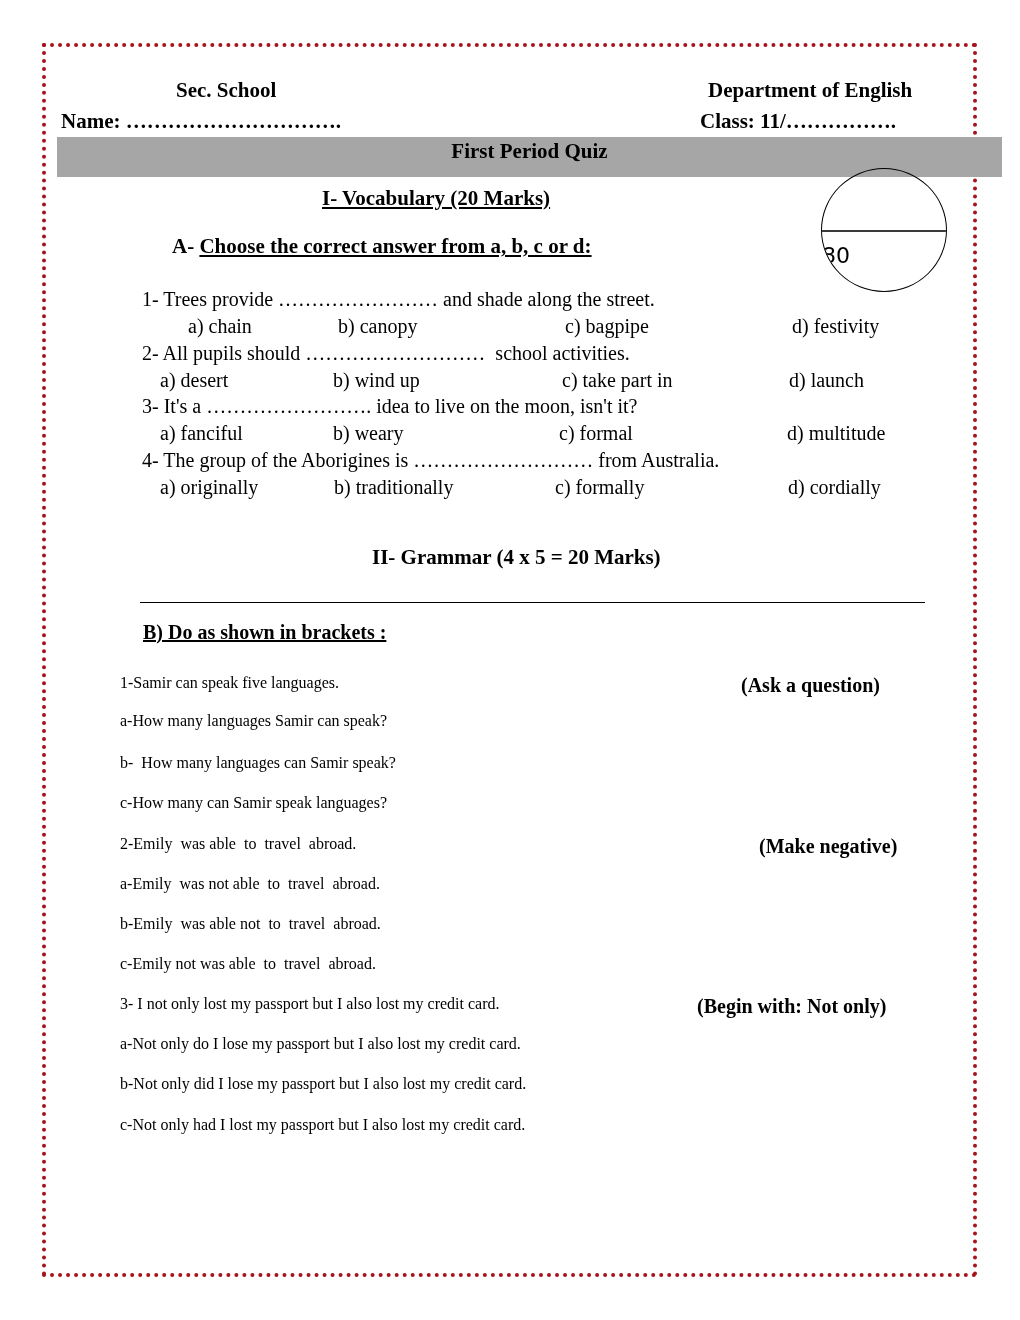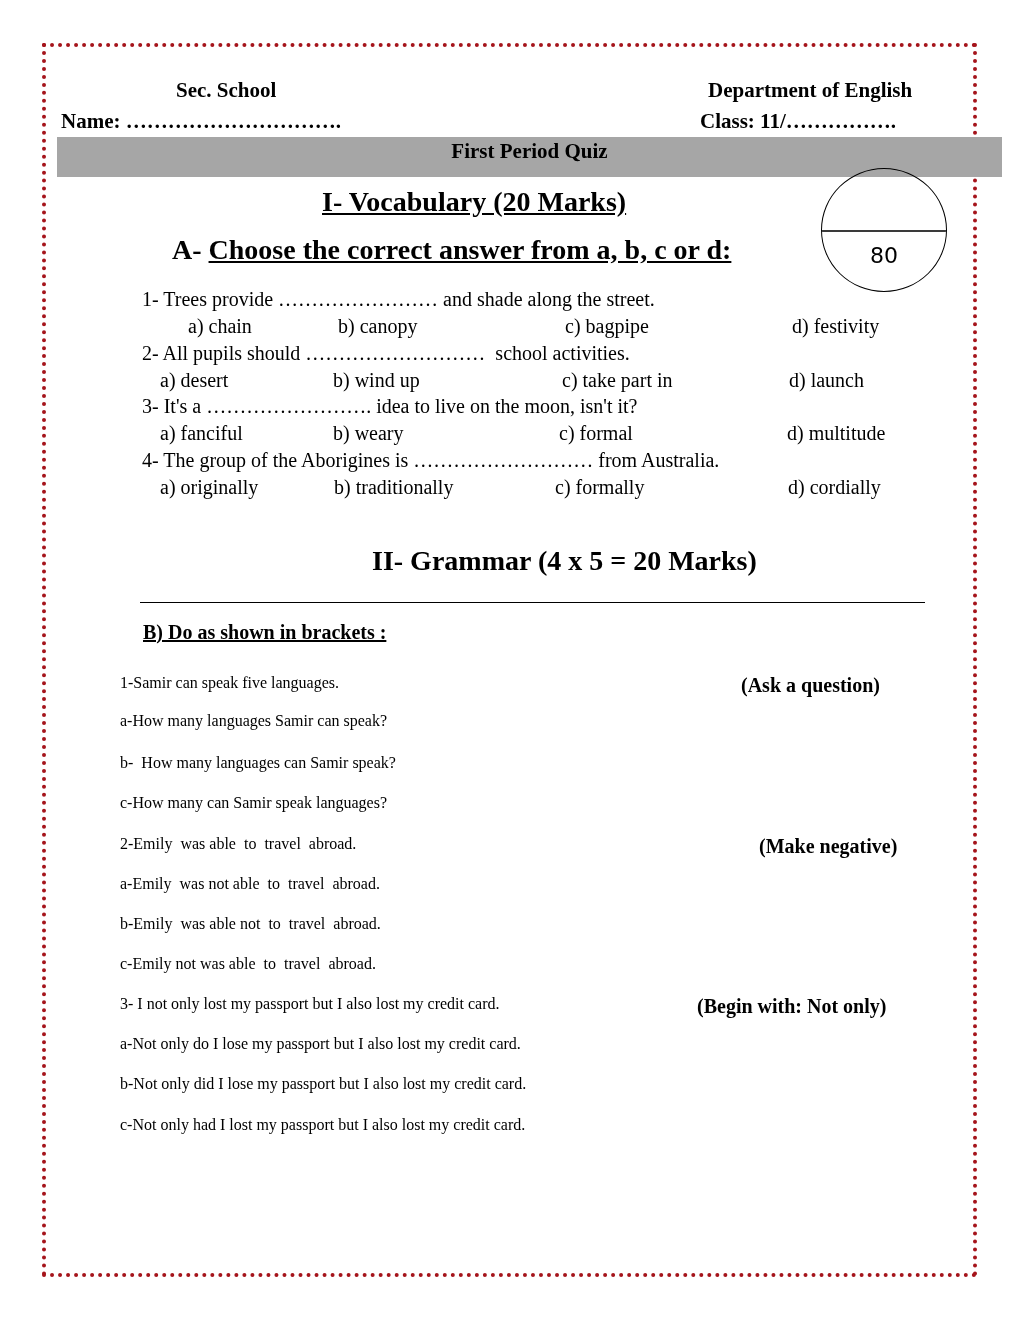--- a/index.html
+++ b/index.html
@@ -6,31 +6,31 @@
   body { width:1020px; height:1320px; position:relative; overflow:hidden;
          font-family:"Liberation Serif","DejaVu Serif",serif; color:#000; }
   .abs { position:absolute; white-space:pre; }
   .border { position:absolute; left:42px; top:43px; width:935px; height:1234px;
             border:4px dotted #a5141b; box-sizing:border-box; }
   .banner { position:absolute; left:57px; top:137px; width:945px; height:40px;
             background:#a6a6a6; }
   .banner-title { position:absolute; left:0; right:0; top:2px; text-align:center;
                   font-weight:bold; font-size:21px; padding-left:0; }
   .hdr { font-weight:bold; font-size:21px; }
-  .sec { font-weight:bold; font-size:28px; }
+  .sec { font-weight:bold; font-size:21px; }
   .u { text-decoration:underline; }
   .q { font-size:20px; }
   .opt { position:absolute; font-size:20px; white-space:pre; }
   .instr { font-weight:bold; font-size:20px; }
   .score { position:absolute; left:821px; top:168px; width:126px; height:124px;
            border:1.5px solid #000; border-radius:50%; box-sizing:border-box; overflow:hidden; }
   .score-line { position:absolute; left:0; right:0; top:61px; height:2px; background:#3a3a3a; }
   .score-top { position:absolute; left:0; right:0; top:14px; height:40px; text-align:center;
                font-family:"DejaVu Sans", sans-serif; font-size:22px; }
-  .score-total { position:absolute; left:0; right:0; top:74px; text-align:center;
+  .score-total { position:absolute; left:0; right:0; top:74px; 
                  font-family:"DejaVu Sans", sans-serif; font-size:22px; }
   .rule { position:absolute; left:140px; top:602px; width:785px; height:1px; background:#000; }
   .line-item { font-size:16px; }
 </style>
 </head>
 <body>
 
 <div class="border"></div>
 
 <div class="abs hdr" style="left:176px; top:78px;">Sec. School</div>

